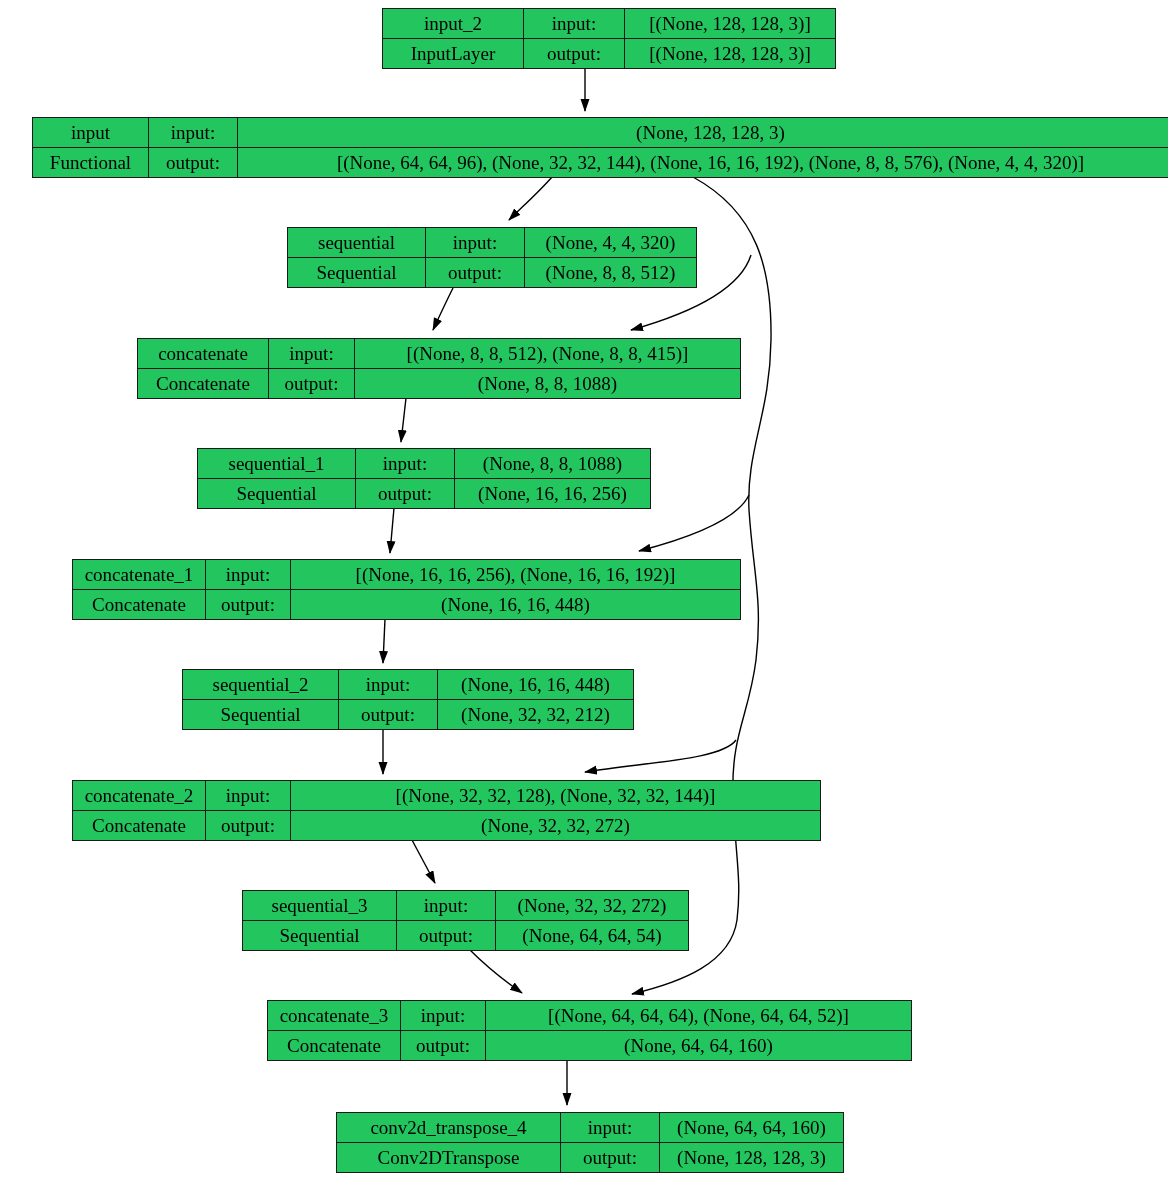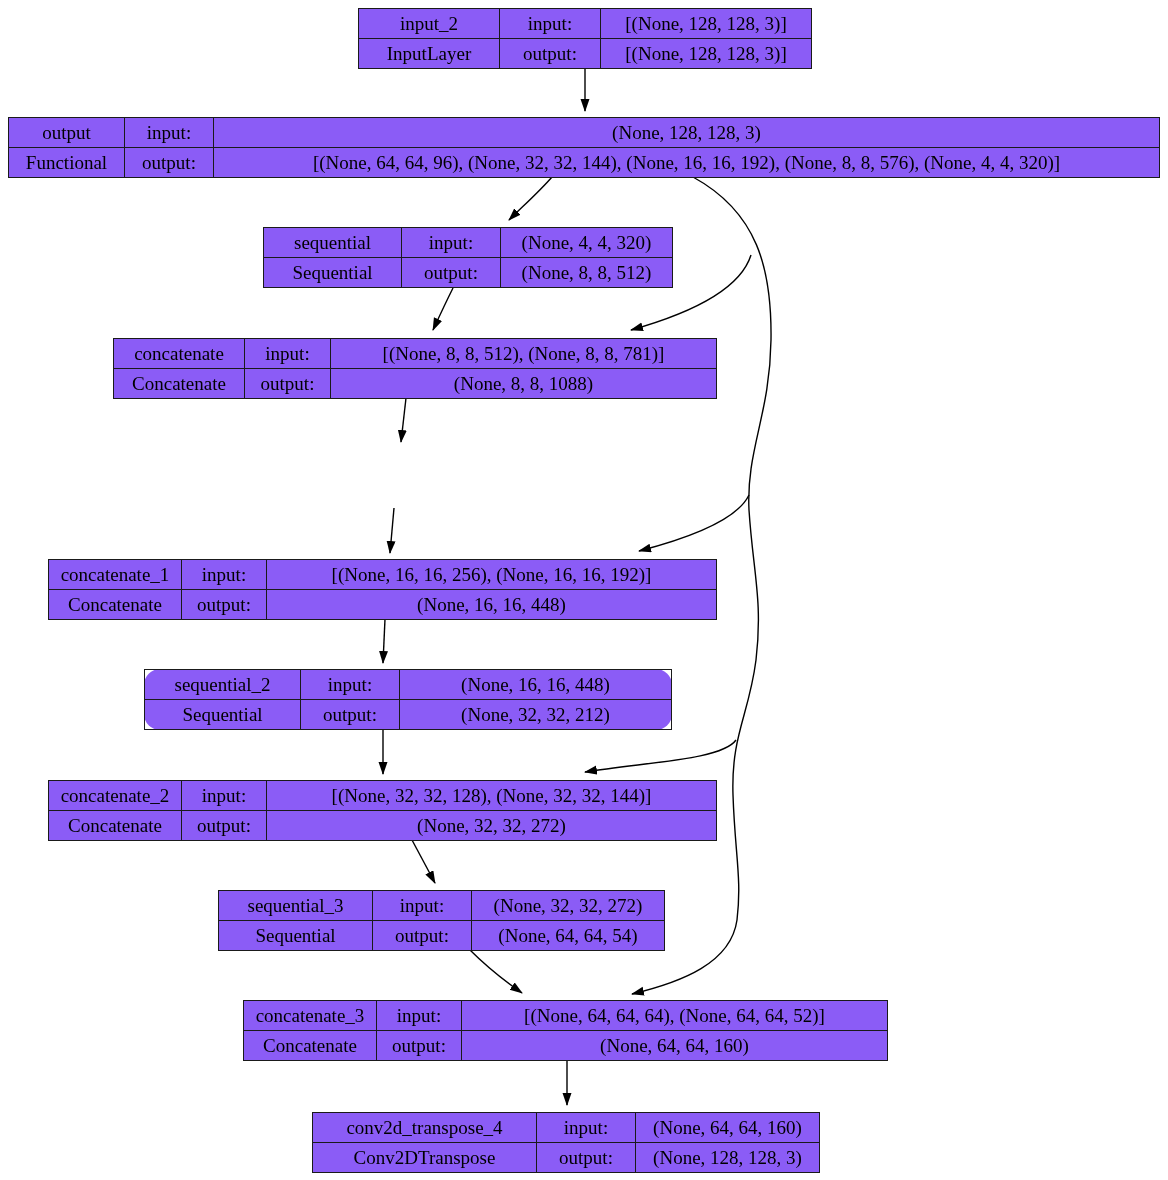--- a/index.html
+++ b/index.html
@@ -18,23 +18,24 @@
   svg.edges {
     position: absolute;
     left: 0; top: 0;
     width: 1168px;
     height: 1180px;
   }
   table.node {
     position: absolute;
     border-collapse: collapse;
     table-layout: fixed;
-    background: #8b5cf6;
+    background: #22c55e;
     font-size: 19px;
     color: #000000;
+    margin-left: 24px;
   }
   table.node td {
     border: 1px solid #1a1a1a;
     height: 29px;
     text-align: center;
     vertical-align: middle;
     padding: 0 4px;
     white-space: nowrap;
     overflow: hidden;
   }
@@ -82,21 +83,21 @@
       <td>InputLayer</td>
       <td>output:</td>
       <td>[(None, 128, 128, 3)]</td>
     </tr>
   </tbody>
     </table>
 
   <table class="node" style="left:8px; top:117px; width:1152px;">
     <tbody>
         <tr>
-      <td style="width:107px">output</td>
+      <td style="width:107px">input</td>
       <td style="width:80px">input:</td>
       <td>(None, 128, 128, 3)</td>
     </tr>
     <tr>
       <td>Functional</td>
       <td>output:</td>
       <td>[(None, 64, 64, 96), (None, 32, 32, 144), (None, 16, 16, 192), (None, 8, 8, 576), (None, 4, 4, 320)]</td>
     </tr>
   </tbody>
     </table>
@@ -114,62 +115,76 @@
       <td>(None, 8, 8, 512)</td>
     </tr>
   </tbody>
     </table>
 
   <table class="node" style="left:113px; top:338px; width:604px;">
     <tbody>
         <tr>
       <td style="width:122px">concatenate</td>
       <td style="width:77px">input:</td>
-      <td>[(None, 8, 8, 512), (None, 8, 8, 781)]</td>
+      <td>[(None, 8, 8, 512), (None, 8, 8, 415)]</td>
     </tr>
     <tr>
       <td>Concatenate</td>
       <td>output:</td>
       <td>(None, 8, 8, 1088)</td>
     </tr>
   </tbody>
     </table>
 
+  <table class="node" style="left:173px; top:448px; width:454px;">
+    <tbody>
+        <tr>
+      <td style="width:149px">sequential_1</td>
+      <td style="width:90px">input:</td>
+      <td>(None, 8, 8, 1088)</td>
+    </tr>
+    <tr>
+      <td>Sequential</td>
+      <td>output:</td>
+      <td>(None, 16, 16, 256)</td>
+    </tr>
+  </tbody>
+    </table>
 
   <table class="node" style="left:48px; top:559px; width:669px;">
     <tbody>
         <tr>
       <td style="width:124px">concatenate_1</td>
       <td style="width:76px">input:</td>
       <td>[(None, 16, 16, 256), (None, 16, 16, 192)]</td>
     </tr>
     <tr>
       <td>Concatenate</td>
       <td>output:</td>
       <td>(None, 16, 16, 448)</td>
     </tr>
   </tbody>
     </table>
 
-  <table class="node" style="left:144px; top:669px; width:528px;border-radius:16px;">
+  <table class="node" style="left:158px; top:669px; width:452px;">
     <tbody>
         <tr>
       <td style="width:147px">sequential_2</td>
       <td style="width:90px">input:</td>
       <td>(None, 16, 16, 448)</td>
     </tr>
     <tr>
       <td>Sequential</td>
       <td>output:</td>
       <td>(None, 32, 32, 212)</td>
     </tr>
   </tbody>
     </table>
 
-  <table class="node" style="left:48px; top:780px; width:669px;">
+  <table class="node" style="left:48px; top:780px; width:749px;">
     <tbody>
         <tr>
       <td style="width:124px">concatenate_2</td>
       <td style="width:76px">input:</td>
       <td>[(None, 32, 32, 128), (None, 32, 32, 144)]</td>
     </tr>
     <tr>
       <td>Concatenate</td>
       <td>output:</td>
       <td>(None, 32, 32, 272)</td>

